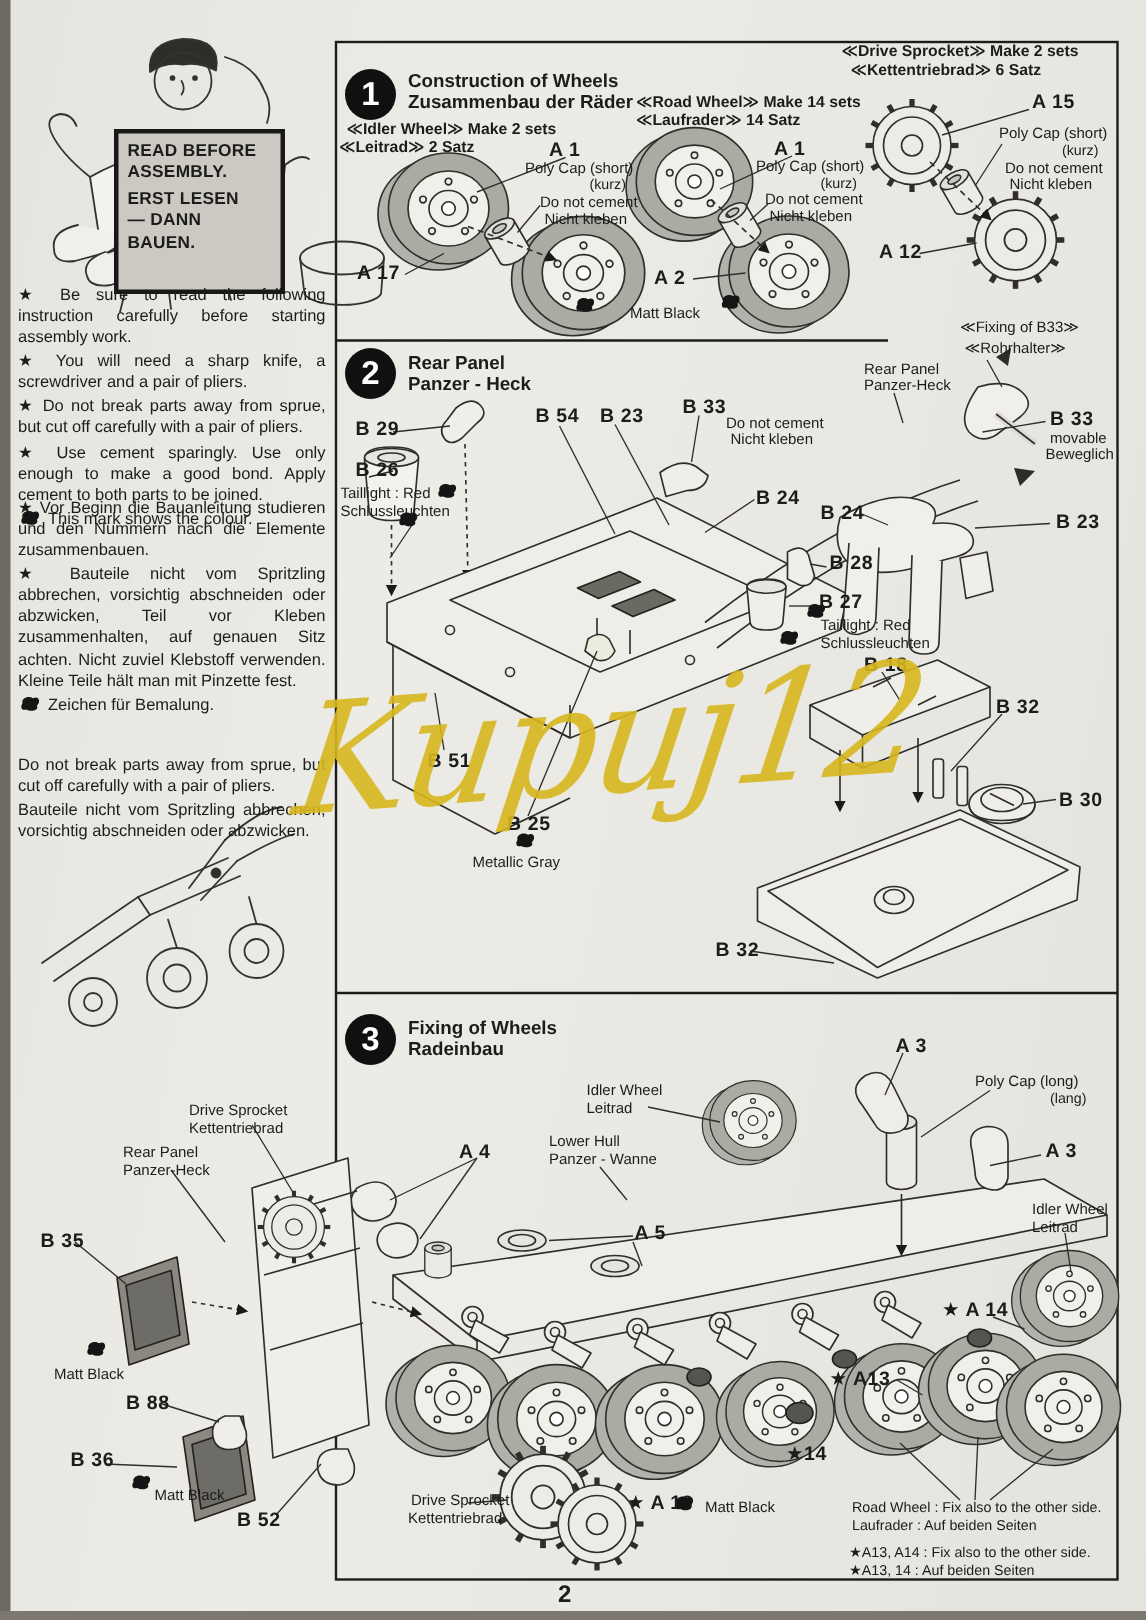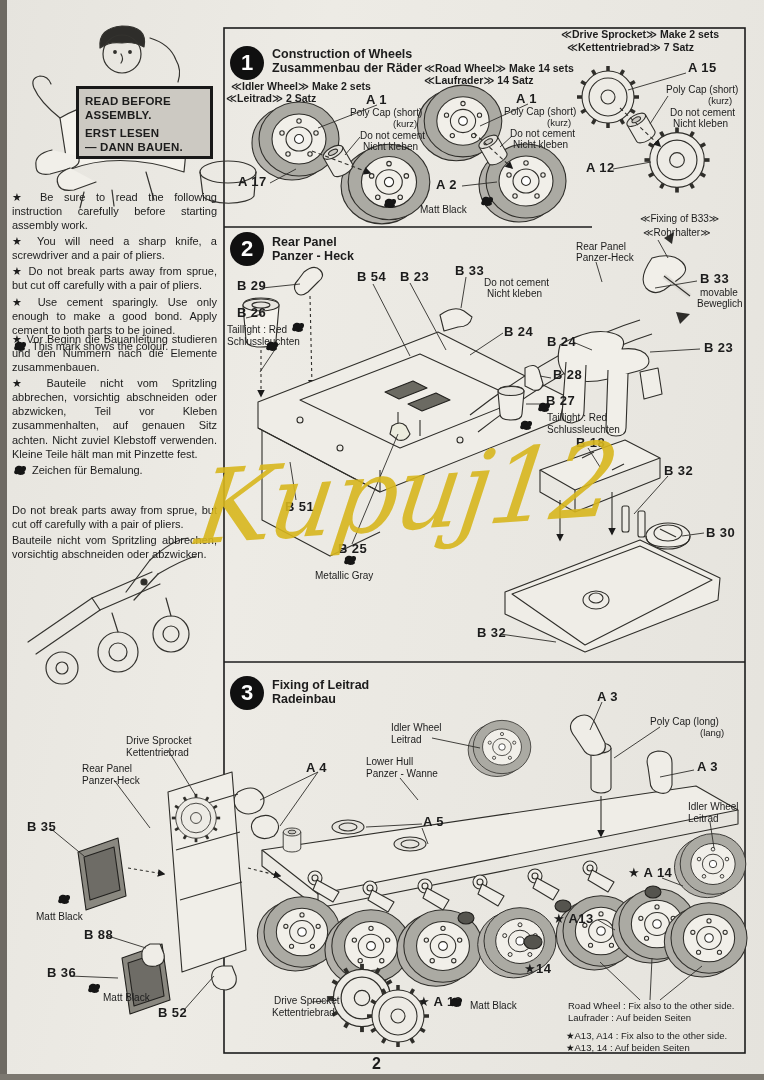--- a/index.html
+++ b/index.html
@@ -12,22 +12,22 @@
   .lbl{position:absolute;white-space:nowrap;z-index:4;line-height:1.1;}
   .code{font-weight:700;font-size:13px;letter-spacing:.4px;}
   .ann{font-size:10px;}
   .ann9{font-size:9.5px;}
   .hdr{font-size:10.5px;font-weight:700;}
   .title1{font-weight:700;font-size:12.5px;line-height:1.18;}
   .badge{position:absolute;width:34px;height:34px;border-radius:50%;background:#101010;color:#fff;
          display:flex;align-items:center;justify-content:center;font-weight:700;font-size:22px;z-index:4;}
   .par{position:absolute;width:205px;font-size:11px;line-height:1.28;text-align:justify;z-index:4;}
   .par p{margin:0 0 2px 0;}
-  .sign{position:absolute;left:76px;top:86px;width:137px;background:#ccc9c2;border:3px solid #181818;
-        padding:5px 5px 1px 6px;z-index:4;box-sizing:border-box;}
+  .sign{position:absolute;left:76px;top:86px;width:114px;background:#ccc9c2;border:3px solid #181818;
+        padding:5px 5px 24px 6px;z-index:4;box-sizing:border-box;}
   .sign div{font-weight:700;font-size:11.5px;line-height:1.25;letter-spacing:.2px;}
   .blob{position:absolute;z-index:4;width:17px;height:13px;}
   .watermark{position:absolute;left:198px;top:434px;z-index:6;font-family:"DejaVu Serif","Liberation Serif",serif;
              font-style:italic;font-size:102px;color:#d8b71e;opacity:.9;
              transform:rotate(-4deg) skewX(-12deg);letter-spacing:-2px;}
   .pageno{position:absolute;left:372px;top:1055px;font-weight:700;font-size:16px;z-index:4;}
 </style>
 </head>
 <body>
 
@@ -342,21 +342,21 @@
   <div class="badge" style="left:230px;top:46px">
       <span>1</span>
     </div>
   <span class="lbl title1" style="left:272px;top:47px">Construction of Wheels</span>
   <span class="lbl title1" style="left:272px;top:61px">Zusammenbau der Räder</span>
   <span class="lbl hdr" style="left:231px;top:81px">≪Idler Wheel≫ Make 2 sets</span>
   <span class="lbl hdr" style="left:226px;top:93px">≪Leitrad≫ 2 Satz</span>
   <span class="lbl hdr" style="left:424px;top:63px">≪Road Wheel≫ Make 14 sets</span>
   <span class="lbl hdr" style="left:424px;top:75px">≪Laufrader≫ 14 Satz</span>
   <span class="lbl hdr" style="left:561px;top:29px">≪Drive Sprocket≫ Make 2 sets</span>
-  <span class="lbl hdr" style="left:567px;top:42px">≪Kettentriebrad≫ 7 Satz</span>
+  <span class="lbl hdr" style="left:567px;top:42px">≪Kettentriebrad≫ 6 Satz</span>
   <span class="lbl code" style="left:366px;top:93px">A 1</span>
   <span class="lbl ann" style="left:350px;top:107px">Poly Cap (short)</span>
   <span class="lbl ann9" style="left:393px;top:119px">(kurz)</span>
   <span class="lbl ann" style="left:360px;top:130px">Do not cement</span>
   <span class="lbl ann" style="left:363px;top:141px">Nicht kleben</span>
   <span class="lbl code" style="left:238px;top:175px">A 17</span>
   <span class="lbl ann" style="left:420px;top:204px">Matt Black</span>
   <span class="lbl code" style="left:516px;top:92px">A 1</span>
   <span class="lbl ann" style="left:504px;top:106px">Poly Cap (short)</span>
   <span class="lbl ann9" style="left:547px;top:118px">(kurz)</span>
@@ -402,21 +402,21 @@
   <span class="lbl code" style="left:664px;top:464px">B 32</span>
   <span class="lbl code" style="left:706px;top:526px">B 30</span>
   <span class="lbl code" style="left:285px;top:500px">B 51</span>
   <span class="lbl code" style="left:338px;top:542px">B 25</span>
   <span class="lbl ann" style="left:315px;top:570px">Metallic Gray</span>
   <span class="lbl code" style="left:477px;top:626px">B 32</span>
 
   <div class="badge" style="left:230px;top:676px">
       <span>3</span>
     </div>
-  <span class="lbl title1" style="left:272px;top:678px">Fixing of Leitrad</span>
+  <span class="lbl title1" style="left:272px;top:678px">Fixing of Wheels</span>
   <span class="lbl title1" style="left:272px;top:692px">Radeinbau</span>
   <span class="lbl code" style="left:597px;top:690px">A 3</span>
   <span class="lbl ann" style="left:650px;top:716px">Poly Cap (long)</span>
   <span class="lbl ann9" style="left:700px;top:728px">(lang)</span>
   <span class="lbl code" style="left:697px;top:760px">A 3</span>
   <span class="lbl ann" style="left:391px;top:722px">Idler Wheel</span>
   <span class="lbl ann" style="left:391px;top:734px">Leitrad</span>
   <span class="lbl ann" style="left:366px;top:756px">Lower Hull</span>
   <span class="lbl ann" style="left:366px;top:768px">Panzer - Wanne</span>
   <span class="lbl code" style="left:306px;top:761px">A 4</span>

